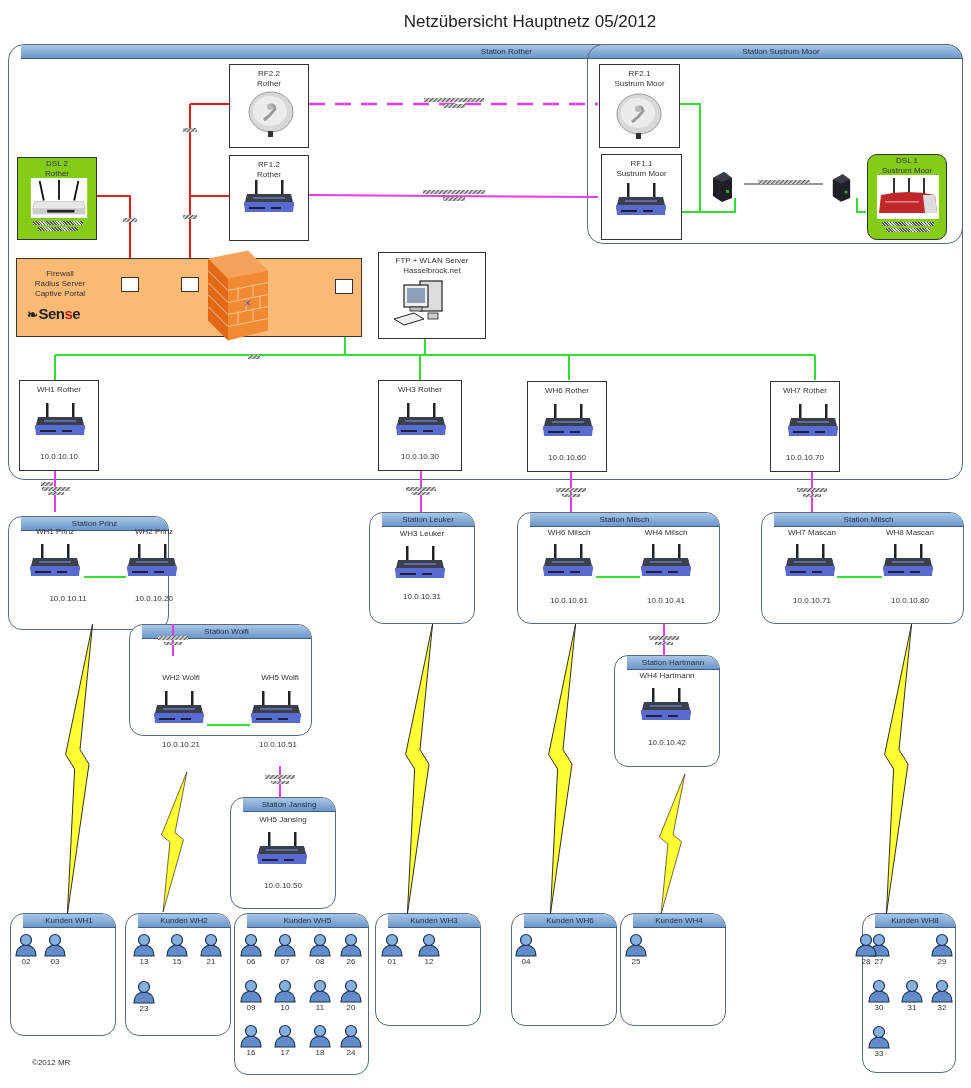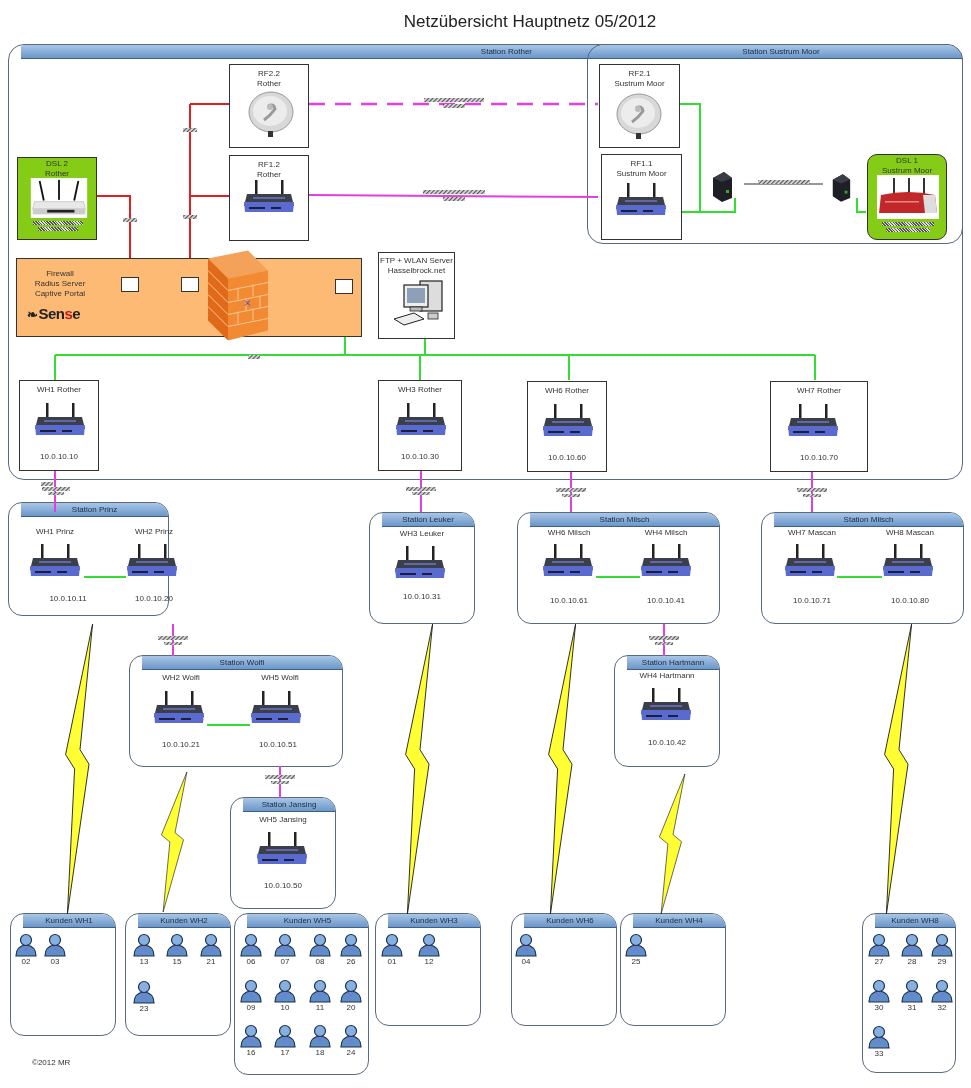--- a/index.html
+++ b/index.html
@@ -277,21 +277,21 @@
     <span style="font-size: 13px; margin-right: 1px;">❧</span><span>Sen</span><span class="red">s</span><span>e</span>
   </div>
 </div>
 <div class="port" style="left:121px; top:277px;"></div>
 <div class="port" style="left:181px; top:277px;"></div>
 <div class="port" style="left:335px; top:279px;"></div>
 <svg class="abs" style="left:208px; top:248px; width:60px; height:95px; z-index:3;">
     <use href="#sym-firewall"></use>
   </svg>
 
-<div class="dev" style="left:378px; top:252px; width:77px; height:87px;">
+<div class="dev" style="left:378px; top:252px; width:108px; height:87px;">
   <div class="lbl" style="margin-top:3px;">FTP + WLAN Server</div>
   <div>Hasselbrock.net</div>
   <svg style="position:absolute; left:13px; top:26px; width:60px; height:50px;">
       <use href="#sym-computer"></use>
     </svg>
 </div>
 
 <div class="dev" style="left:19px; top:380px; width:80px; height:91px;">
   <div class="lbl">WH1 Rother</div>
   <svg style="position:absolute; left:14px; top:22px; width:52px; height:34px;">
@@ -306,29 +306,29 @@
     </svg>
   <div class="ip">10.0.10.30</div>
 </div>
 <div class="dev" style="left:527px; top:381px; width:80px; height:91px;">
   <div class="lbl">WH6 Rother</div>
   <svg style="position:absolute; left:14px; top:22px; width:52px; height:34px;">
       <use href="#sym-router"></use>
     </svg>
   <div class="ip">10.0.10.60</div>
 </div>
-<div class="dev" style="left:770px; top:381px; width:98px; height:91px;">
+<div class="dev" style="left:770px; top:381px; width:70px; height:91px;">
   <div class="lbl">WH7 Rother</div>
   <svg style="position:absolute; left:16px; top:22px; width:52px; height:34px;">
       <use href="#sym-router"></use>
     </svg>
   <div class="ip">10.0.10.70</div>
 </div>
 
-<div class="station" style="left:8px; top:502px; width:161px; height:114px;">
+<div class="station" style="left:8px; top:516px; width:161px; height:114px;">
   <div class="hdr"><span>Station Prinz</span></div>
 </div>
 <div class="inner-lbl" style="left:25px; top:527px; width:60px;">WH1 Prinz</div>
 <div class="inner-lbl" style="left:124px; top:527px; width:60px;">WH2 Prinz</div>
 <svg class="router" style="left:29px; top:544px;">
     <use href="#sym-router"></use>
   </svg>
 <svg class="router" style="left:126px; top:544px;">
     <use href="#sym-router"></use>
   </svg>
@@ -365,21 +365,21 @@
 <div class="inner-lbl" style="left:878px; top:528px; width:64px;">WH8 Mascan</div>
 <svg class="router" style="left:784px; top:544px;">
     <use href="#sym-router"></use>
   </svg>
 <svg class="router" style="left:882px; top:544px;">
     <use href="#sym-router"></use>
   </svg>
 <div class="inner-lbl" style="left:780px; top:596px; width:64px;">10.0.10.71</div>
 <div class="inner-lbl" style="left:878px; top:596px; width:64px;">10.0.10.80</div>
 
-<div class="station" style="left:129px; top:655px; width:214px; height:112px;">
+<div class="station" style="left:129px; top:624px; width:183px; height:112px;">
   <div class="hdr"><span>Station Wolfi</span></div>
 </div>
 <div class="inner-lbl" style="left:151px; top:673px; width:60px;">WH2 Wolfi</div>
 <div class="inner-lbl" style="left:250px; top:673px; width:60px;">WH5 Wolfi</div>
 <svg class="router" style="left:153px; top:691px;">
     <use href="#sym-router"></use>
   </svg>
 <svg class="router" style="left:250px; top:691px;">
     <use href="#sym-router"></use>
   </svg>
@@ -494,21 +494,21 @@
       <use href="#sym-person"></use>
     </svg><span>04</span></div>
 
 <div class="kunden-slot" style="left:623px; top:933px;"><svg class="person">
       <use href="#sym-person"></use>
     </svg><span>25</span></div>
 
 <div class="kunden-slot" style="left:866px; top:933px;"><svg class="person">
       <use href="#sym-person"></use>
     </svg><span>27</span></div>
-<div class="kunden-slot" style="left:899px; top:933px;"><svg class="person">
+<div class="kunden-slot" style="left:853px; top:933px;"><svg class="person">
       <use href="#sym-person"></use>
     </svg><span>28</span></div>
 <div class="kunden-slot" style="left:929px; top:933px;"><svg class="person">
       <use href="#sym-person"></use>
     </svg><span>29</span></div>
 <div class="kunden-slot" style="left:866px; top:979px;"><svg class="person">
       <use href="#sym-person"></use>
     </svg><span>30</span></div>
 <div class="kunden-slot" style="left:899px; top:979px;"><svg class="person">
       <use href="#sym-person"></use>

